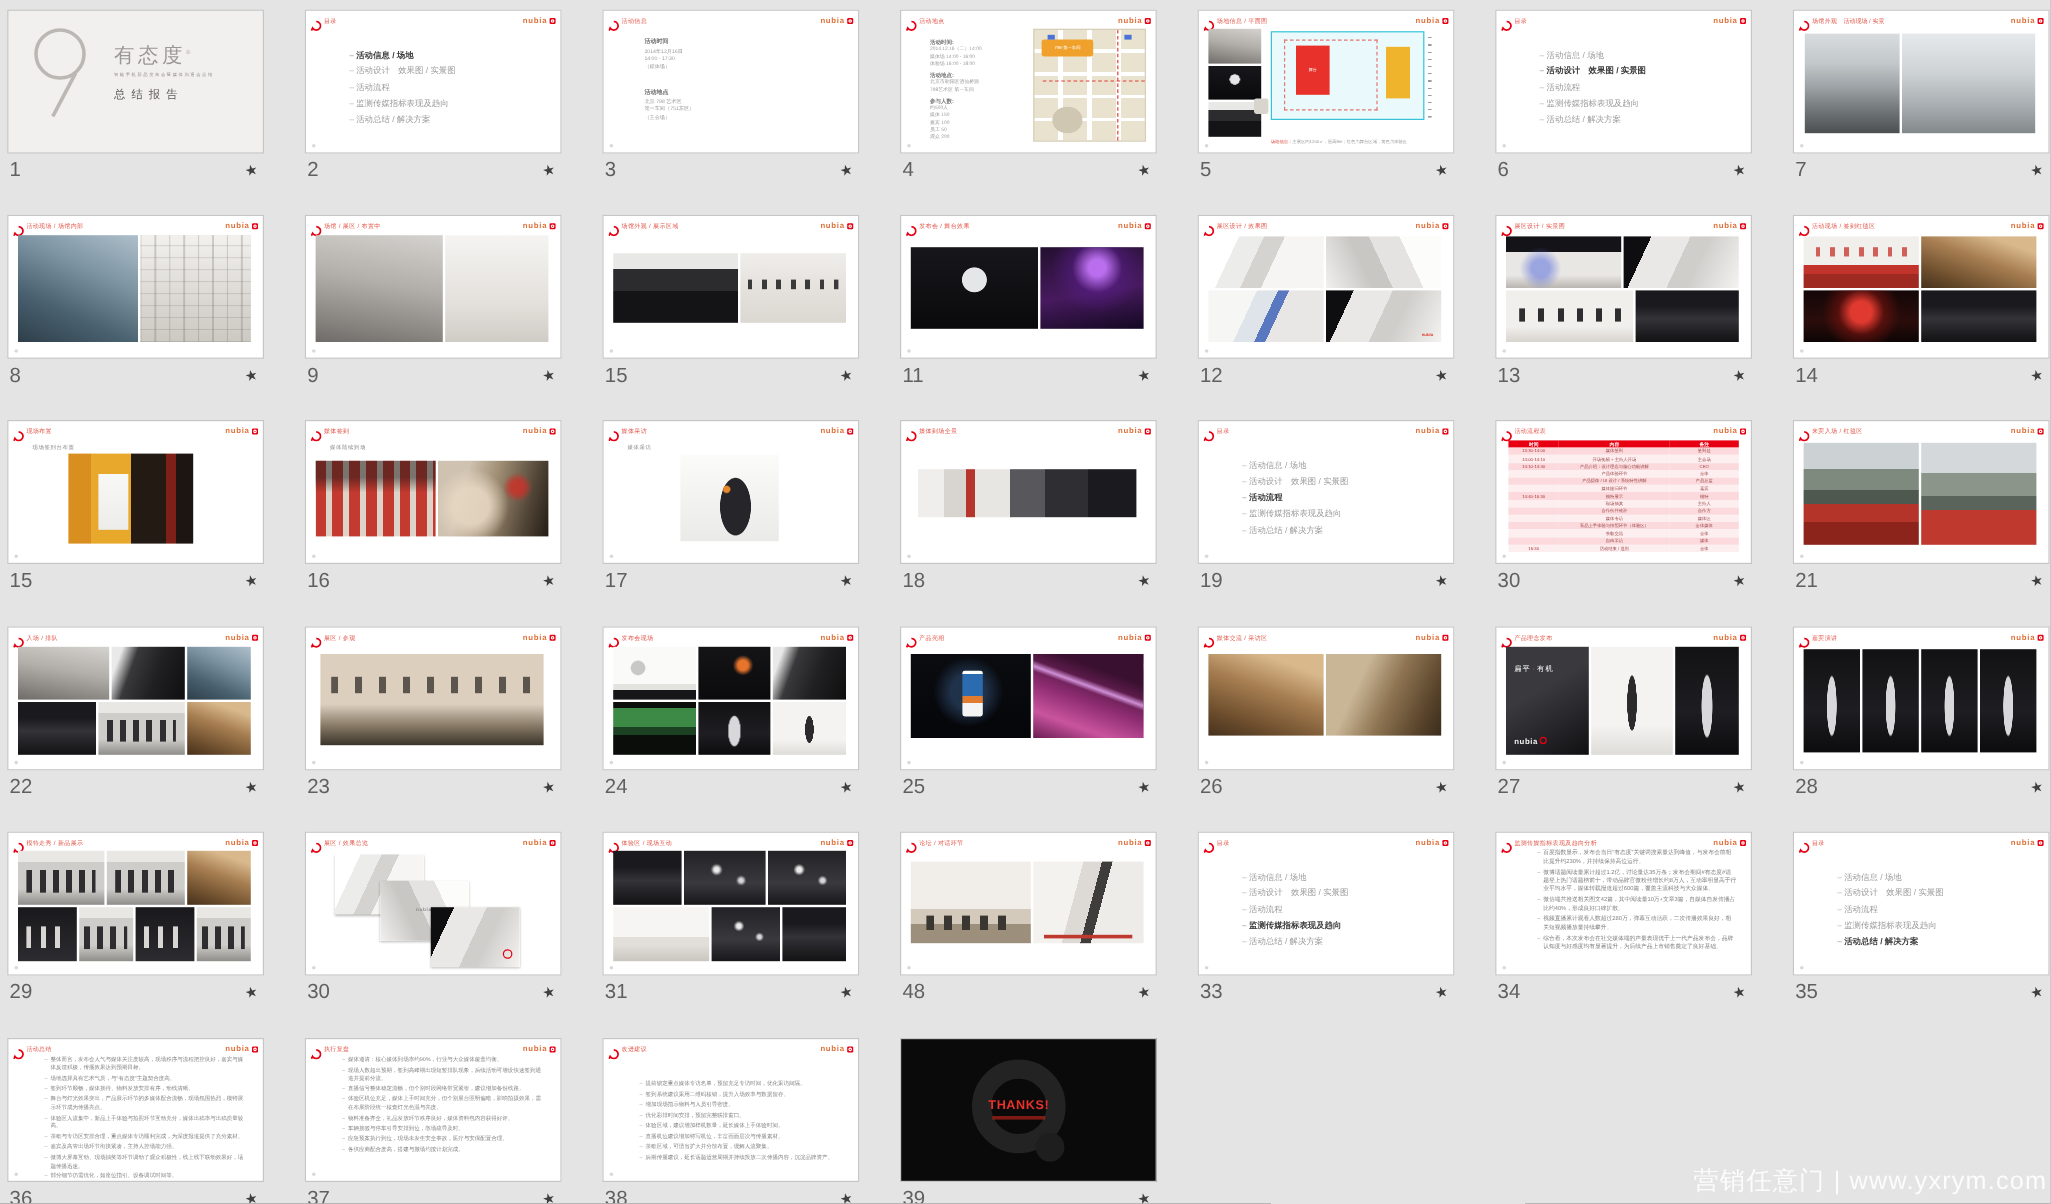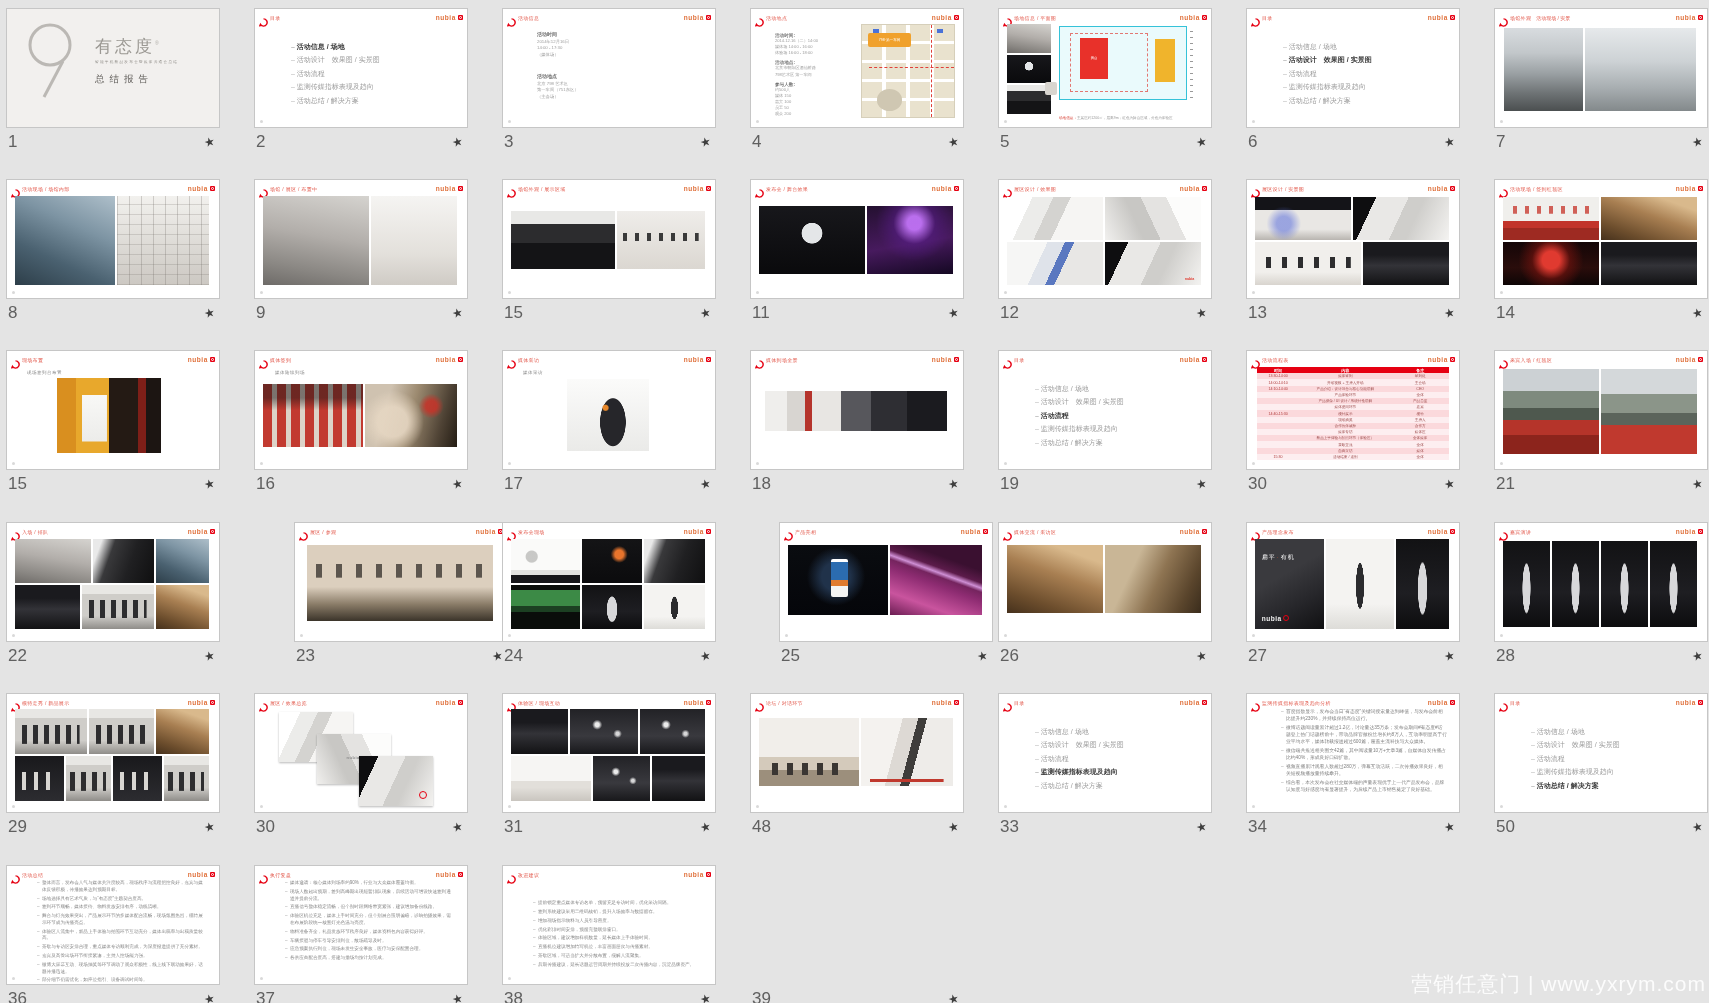--- a/index.html
+++ b/index.html
@@ -866,21 +866,21 @@
               <div class="ph lk-crowd-warm" style="flex: 0 0 calc(28% - 2px);"></div>
             </div>
           </div>
           <div class="corner-mark"></div>
         </div>
         <div class="labelbar">
           <span class="num">22</span>
           <span class="star">★</span>
         </div>
       </div>
-      <div class="cell" style="left: 254px; top: 522px; margin-left: 40px;">
+      <div class="cell" style="left: 254px; top: 522px;">
         <div class="thumb">
           <div class="sl-header">
             <span class="swirl"><svg viewBox="0 0 10 10" width="9" height="9">
                 <path d="M5 1a4 4 0 1 1 -3.4 6.1 L0.6 9.4" fill="none" stroke="#e60012" stroke-width="1.6"></path>
               </svg></span>
             <span class="sl-title">展区 / 参观</span>
             <span class="nubia">
               <i>nubia</i>
               <b></b>
             </span>
@@ -921,21 +921,21 @@
               <div class="ph lk-white-stage" style="flex: 0 0 calc(32% - 2px);"></div>
             </div>
           </div>
           <div class="corner-mark"></div>
         </div>
         <div class="labelbar">
           <span class="num">24</span>
           <span class="star">★</span>
         </div>
       </div>
-      <div class="cell" style="left: 750px; top: 522px; margin-left: 29px;">
+      <div class="cell" style="left: 750px; top: 522px;">
         <div class="thumb">
           <div class="sl-header">
             <span class="swirl"><svg viewBox="0 0 10 10" width="9" height="9">
                 <path d="M5 1a4 4 0 1 1 -3.4 6.1 L0.6 9.4" fill="none" stroke="#e60012" stroke-width="1.6"></path>
               </svg></span>
             <span class="sl-title">产品亮相</span>
             <span class="nubia">
               <i>nubia</i>
               <b></b>
             </span>
@@ -1215,21 +1215,21 @@
           <ul class="agenda">
             <li>活动信息 / 场地</li>
             <li>活动设计　效果图 / 实景图</li>
             <li>活动流程</li>
             <li>监测传媒指标表现及趋向</li>
             <li class="hl">活动总结 / 解决方案</li>
           </ul>
           <div class="corner-mark"></div>
         </div>
         <div class="labelbar">
-          <span class="num">50</span>
+          <span class="num">35</span>
           <span class="star">★</span>
         </div>
       </div>
       <div class="cell" style="left: 6px; top: 865px;">
         <div class="thumb">
           <div class="sl-header">
             <span class="swirl"><svg viewBox="0 0 10 10" width="9" height="9">
                 <path d="M5 1a4 4 0 1 1 -3.4 6.1 L0.6 9.4" fill="none" stroke="#e60012" stroke-width="1.6"></path>
               </svg></span>
             <span class="sl-title">活动总结</span>
@@ -1308,20 +1308,26 @@
             <li>后期传播建议，延长话题运营周期并持续投放二次传播内容，沉淀品牌资产。</li>
           </ul>
           <div class="corner-mark"></div>
         </div>
         <div class="labelbar">
           <span class="num">38</span>
           <span class="star">★</span>
         </div>
       </div>
       <div class="cell" style="left: 750px; top: 865px;">
+        <div class="thumb kind-thanks">
+          <div class="ring"></div>
+          <div class="ring-small"></div>
+          <div class="thx">THANKS!</div>
+          <div class="thx-sub"></div>
+        </div>
         <div class="labelbar">
           <span class="num">39</span>
           <span class="star">★</span>
         </div>
       </div>
     </div>
   <div class="watermark">营销任意门 | www.yxrym.com</div>
 </div>
 
 </body></html>

